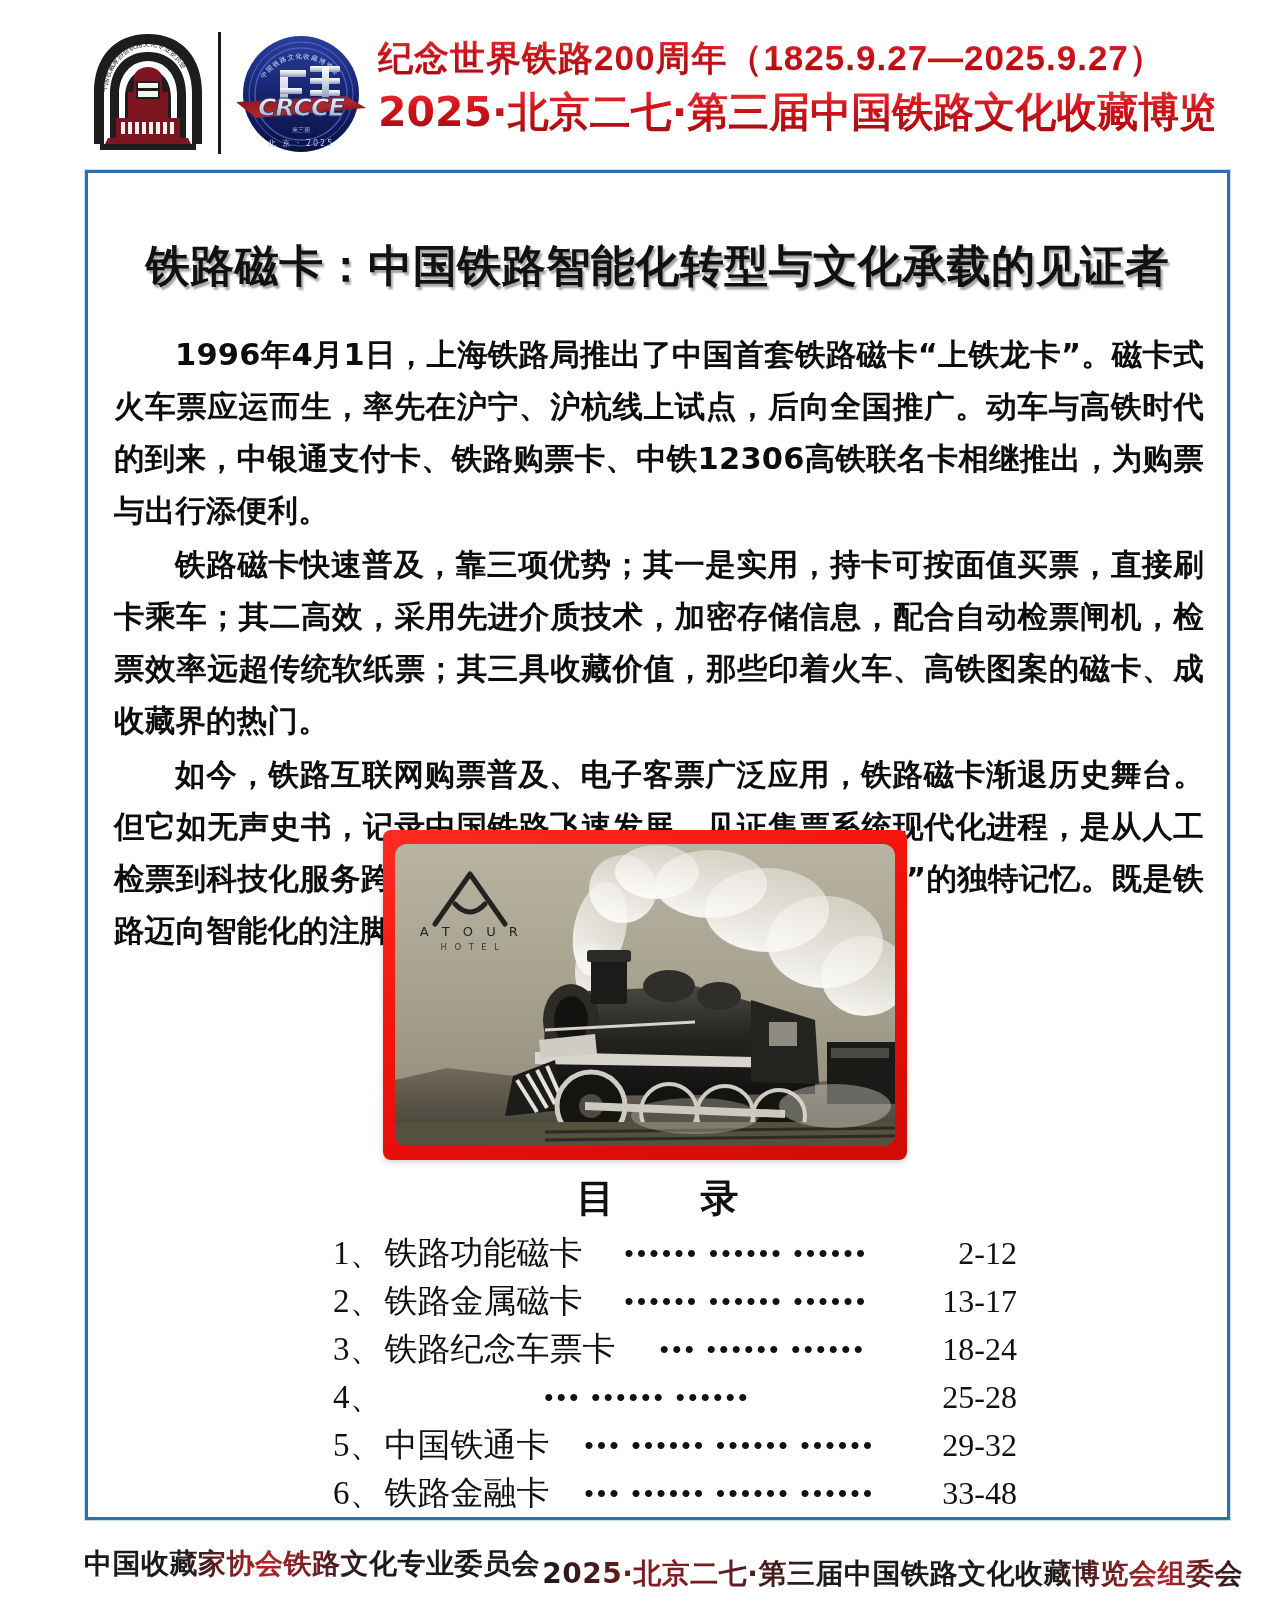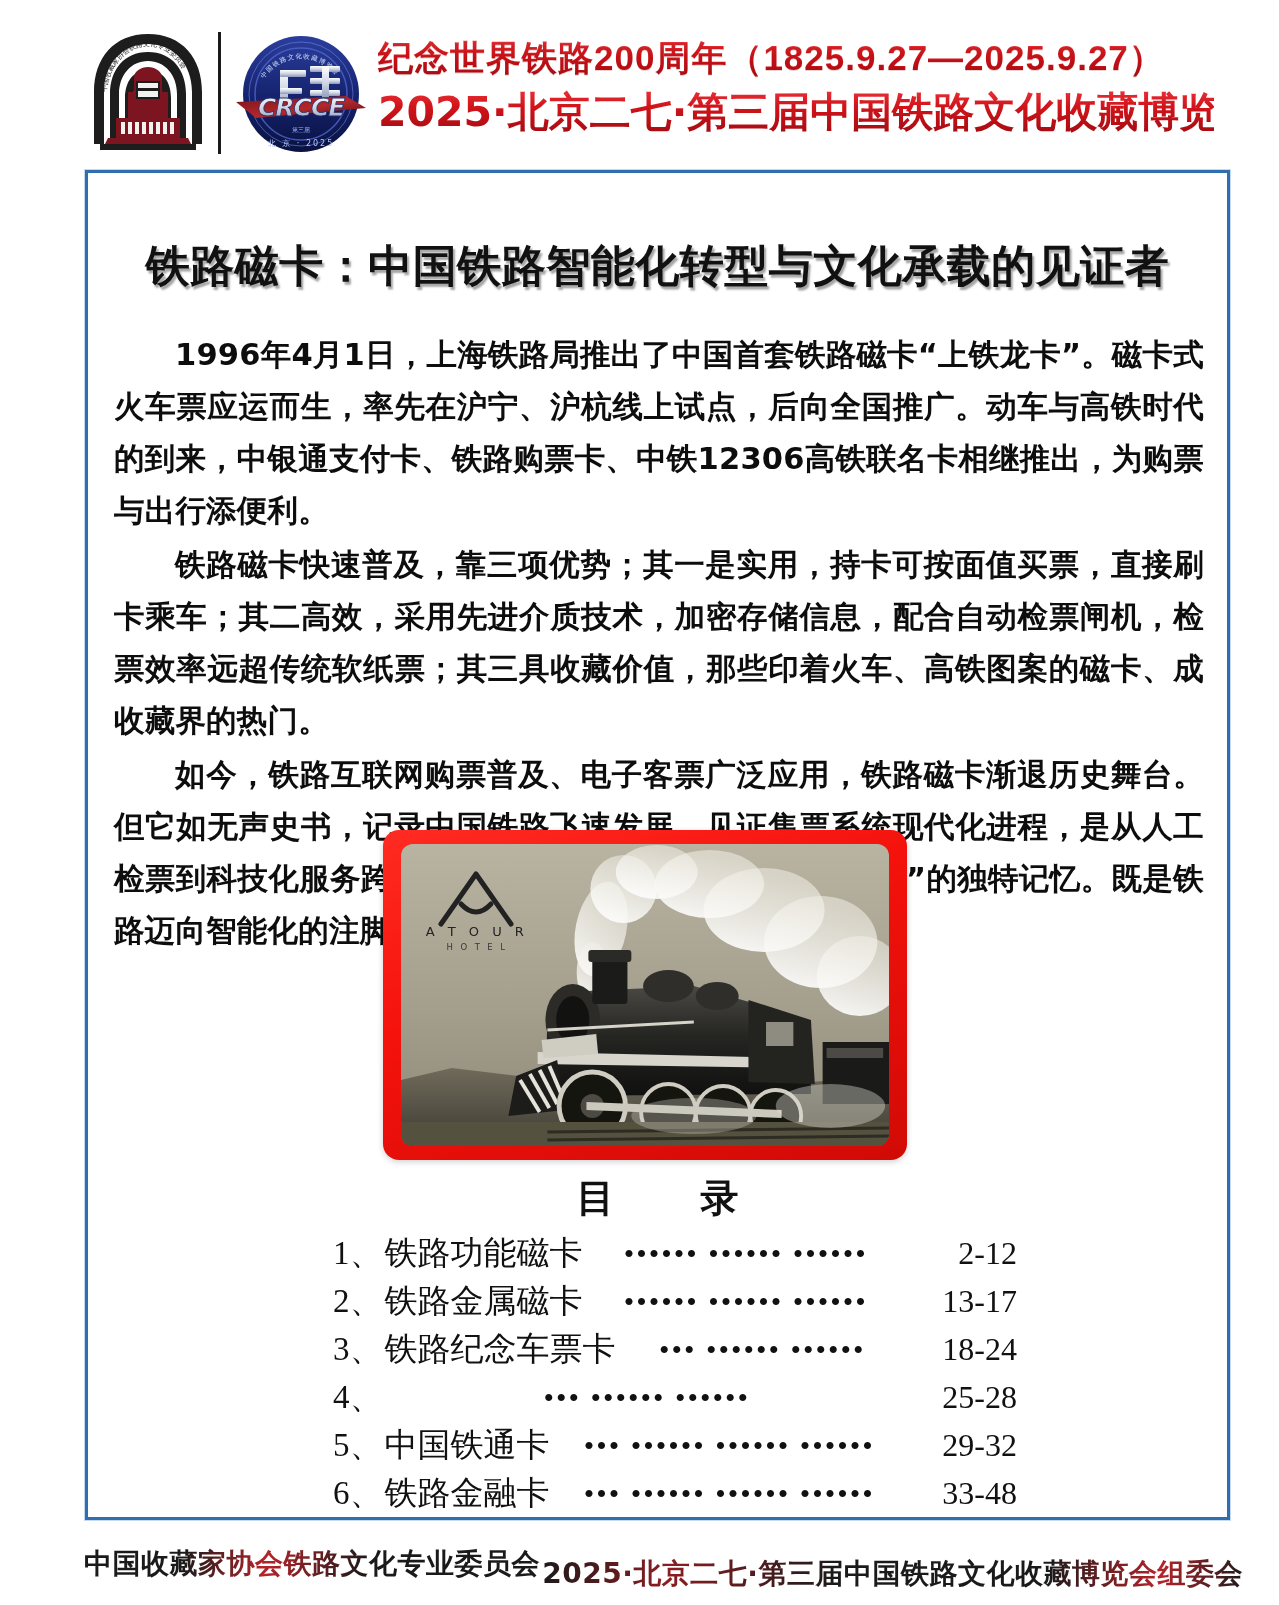--- a/index.html
+++ b/index.html
@@ -131,22 +131,22 @@
     position: absolute;
     left: 295px;
     top: 657px;
     width: 524px;
     height: 330px;
   }
   .card-frame {
     position: absolute;
     inset: 0;
     background: linear-gradient(160deg, #ff2b22 0%, #f5120c 40%, #d10a06 100%);
-    border-radius: 16px;
-    padding: 14px 18px;
+    border-radius: 8px;
+    padding: 14px 12px;
     box-sizing: border-box;
     box-shadow: 0 2px 6px rgba(0,0,0,0.18);
   }
   .card-photo {
     position: relative;
     width: 100%;
     height: 100%;
     border-radius: 12px;
     overflow: hidden;
     background: #6e6a5e;

